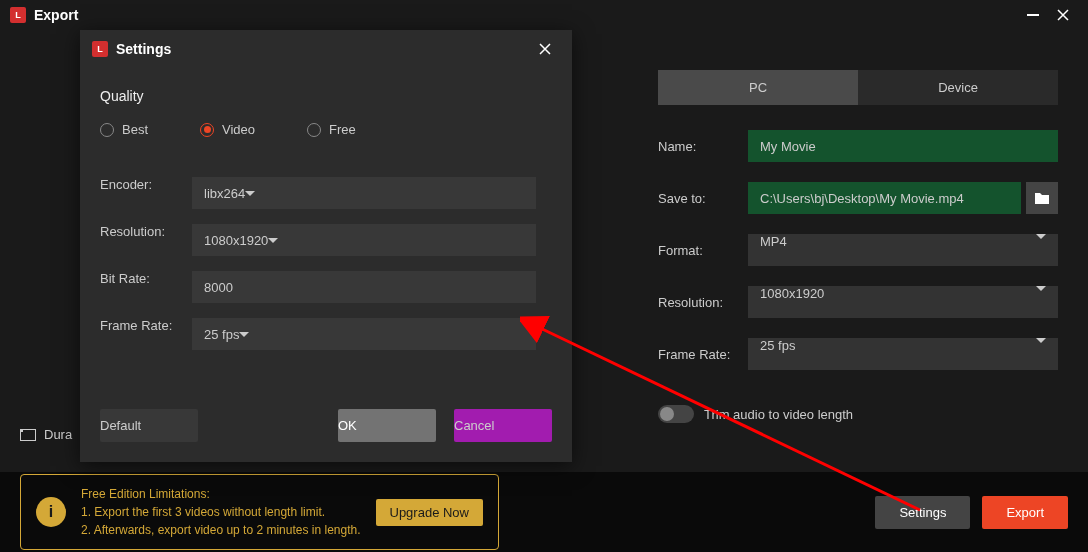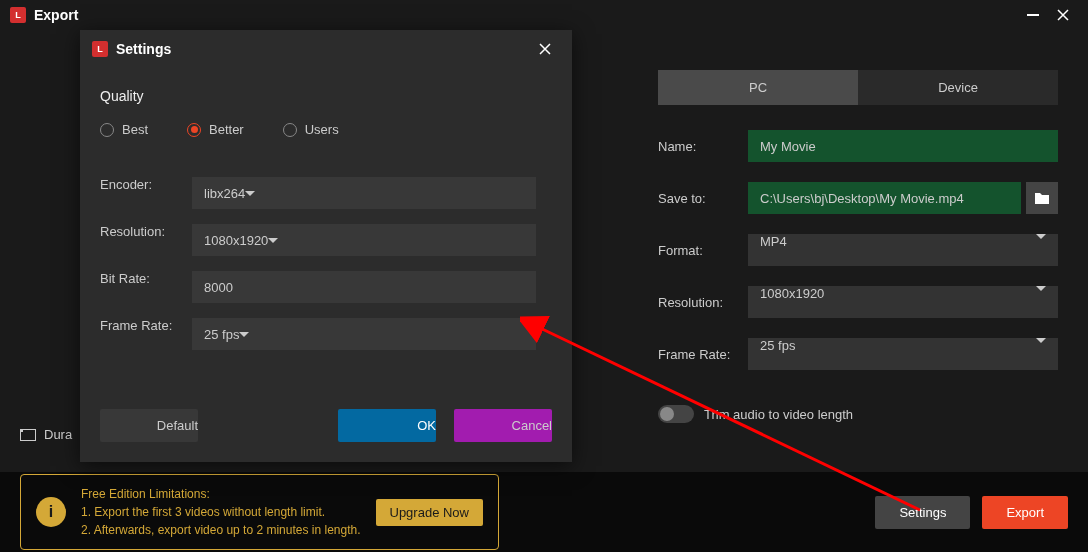--- a/index.html
+++ b/index.html
@@ -246,21 +246,21 @@
     }
     .section-heading {
       color: #eee;
       font-size: 14px;
       margin-bottom: 18px;
       margin-top: 10px;
     }
     .quality-row {
       display: flex;
       align-items: flex-end;
-      gap: 39px;
+      gap: 52px;
       margin-bottom: 20px;
       padding-bottom: 20px;
     }
     .radio-item {
       display: flex;
       align-items: center;
       cursor: pointer;
     }
     .radio-circle {
       width: 14px;
@@ -306,28 +306,28 @@
       height: 32px;
       font-size: 13px;
     }
     .dlg-footer {
       display: flex;
       align-items: center;
       padding: 12px 20px 20px 20px;
     }
     .dlg-btn {
       width: 98px;
-      text-align: right;
+      text-align: left;
       padding: 9px 0;
       cursor: pointer;
       border-radius: 2px;
       font-size: 13px;
     }
     .dlg-btn-default { background: #383838; color: #ccc; margin-right: auto; }
-    .dlg-btn-ok { background: #0369a1; color: #fff; }
+    .dlg-btn-ok { background: #737373; color: #fff; }
     .dlg-btn-cancel { background: #a21caf; color: #ccc; margin-left: 18px; }
 
     .red-arrow {
       position: absolute;
       pointer-events: none;
       z-index: 20;
     }
   </style>
 </head>
 <body>
@@ -444,25 +444,25 @@
 
     <div class="quality-row">
       <div class="radio-item">
         <span class="radio-circle"></span>
         <span>Best</span>
       </div>
       <div class="radio-item">
         <span class="radio-circle selected">
             <span class="radio-dot"></span>
           </span>
-        <span>Better</span>
+        <span>Video</span>
       </div>
       <div class="radio-item">
         <span class="radio-circle"></span>
-        <span>Users</span>
+        <span>Free</span>
       </div>
     </div>
 
 
     <div class="dlg-form-row">
       <div class="dlg-form-label">Encoder:</div>
       <div class="dlg-select">
         <span class="val">libx264</span>
         <span class="chevron-down"></span>
       </div>

